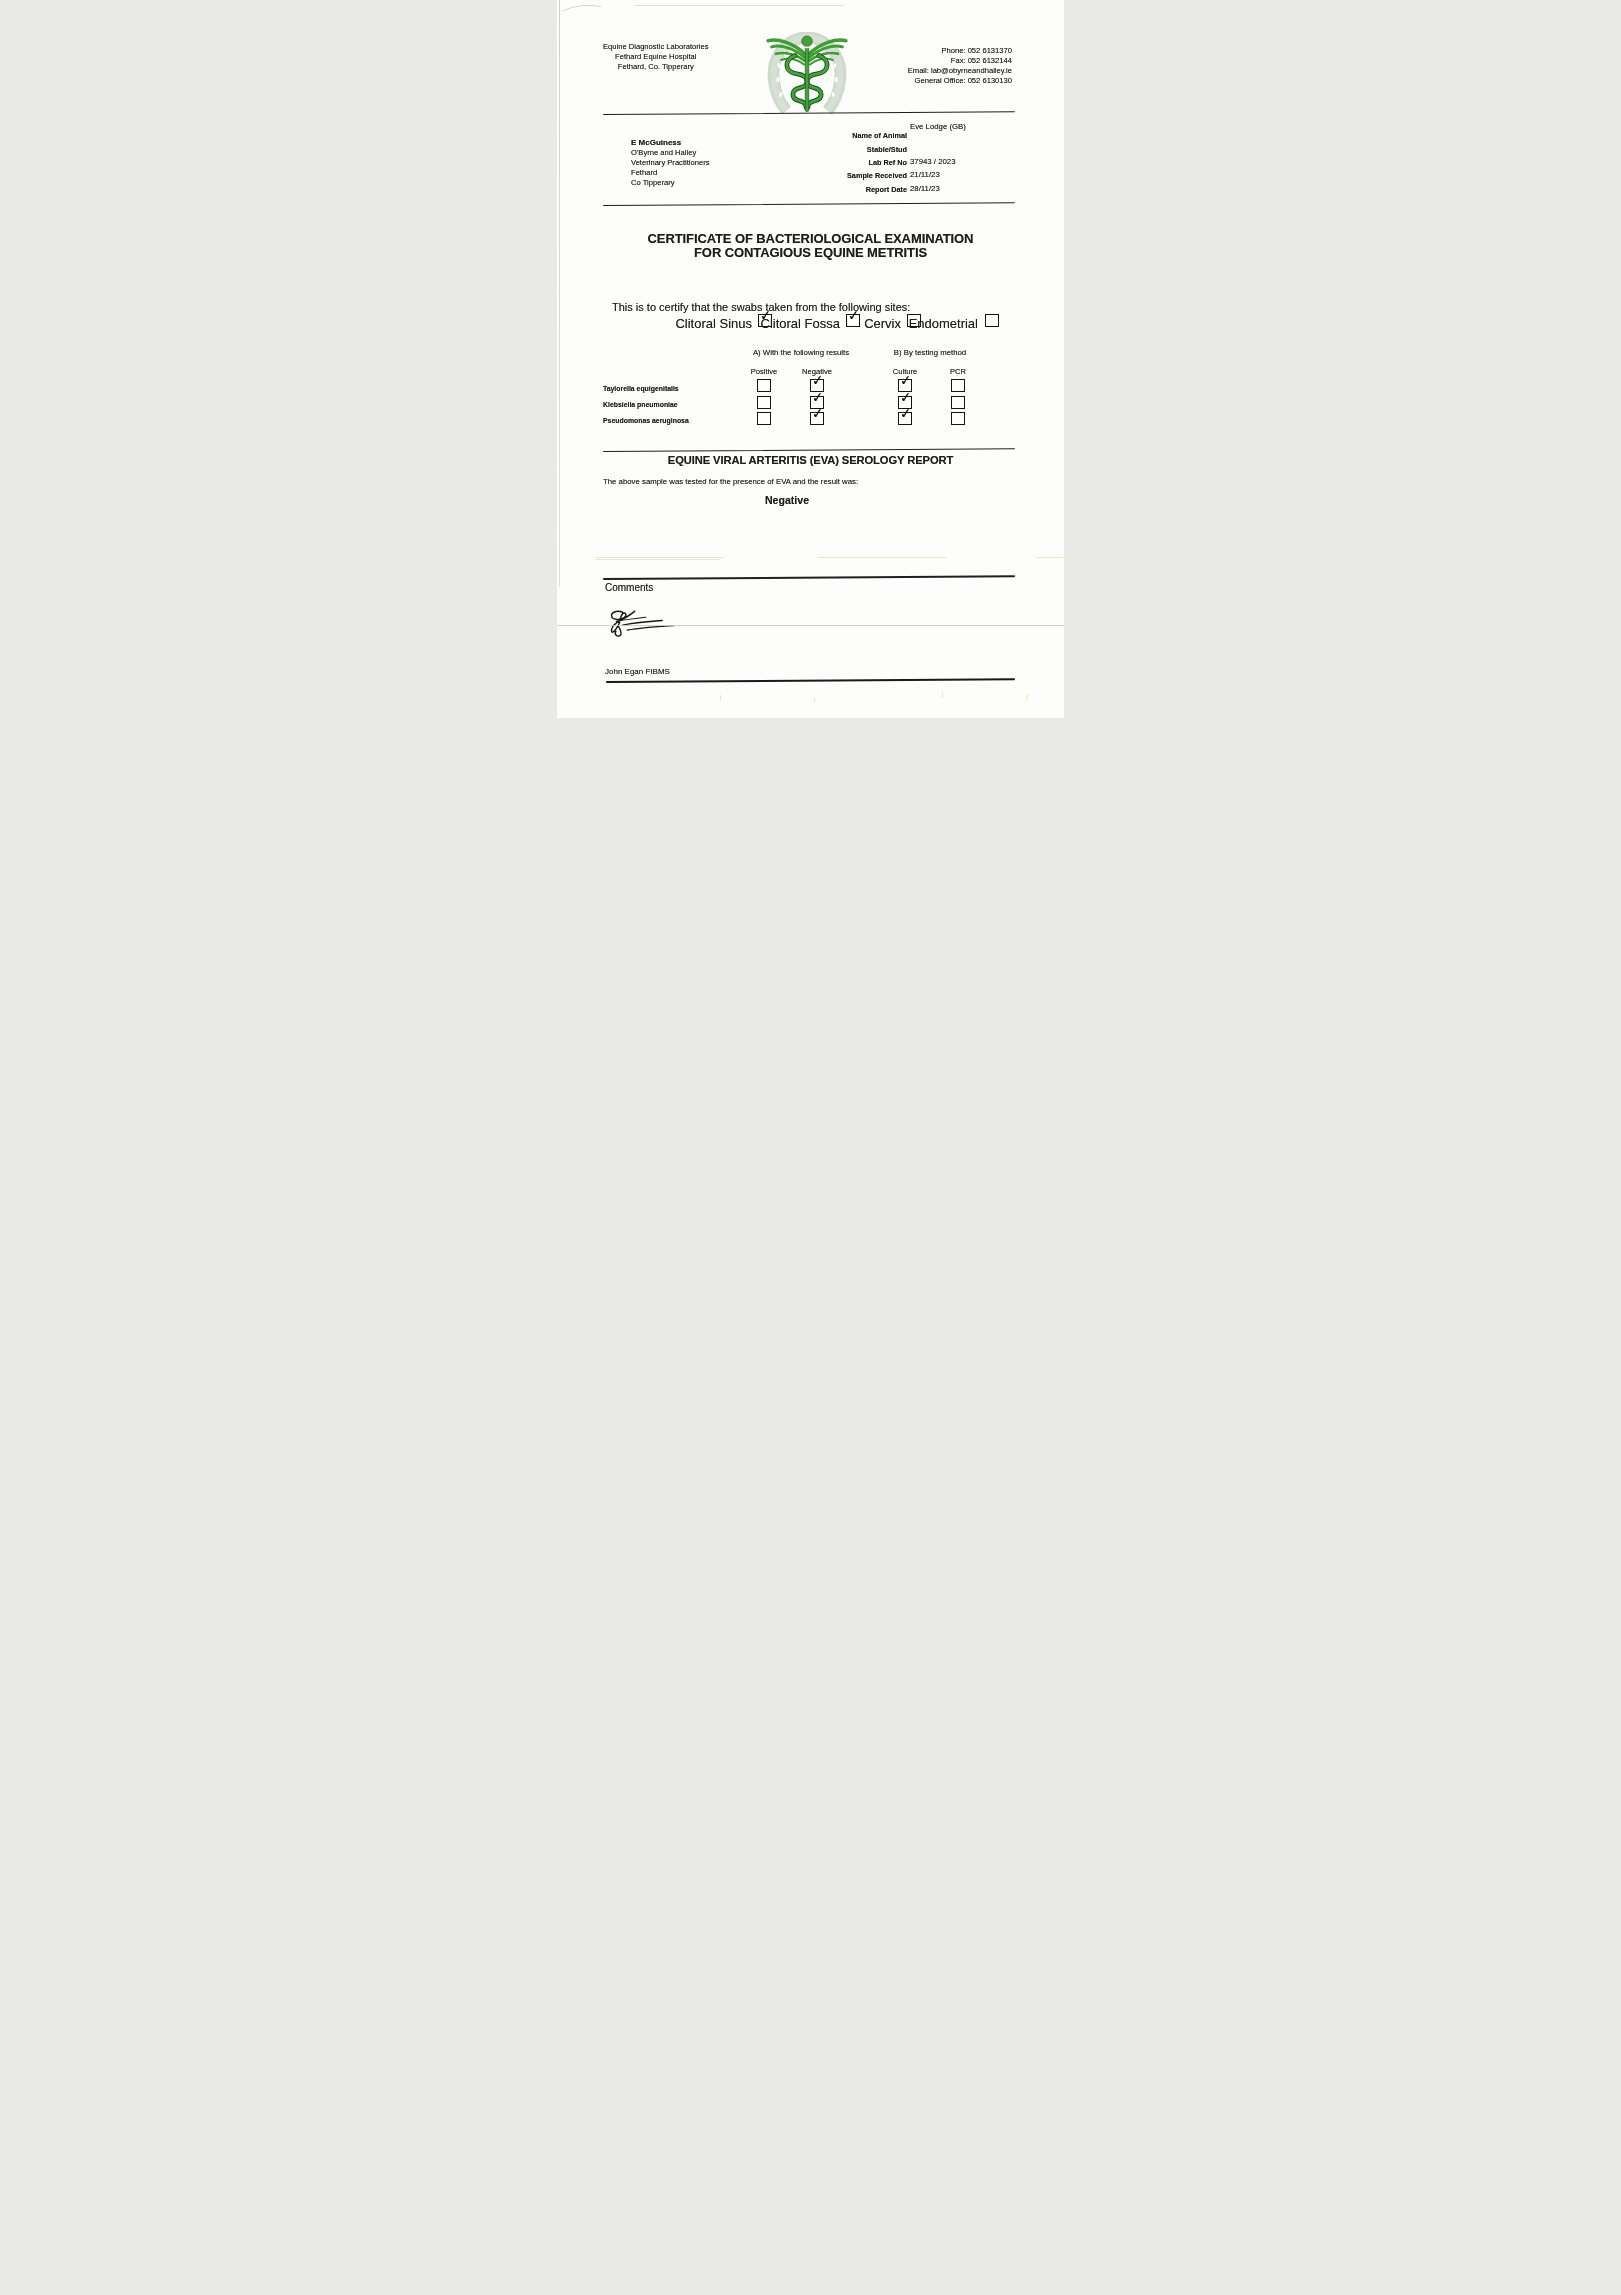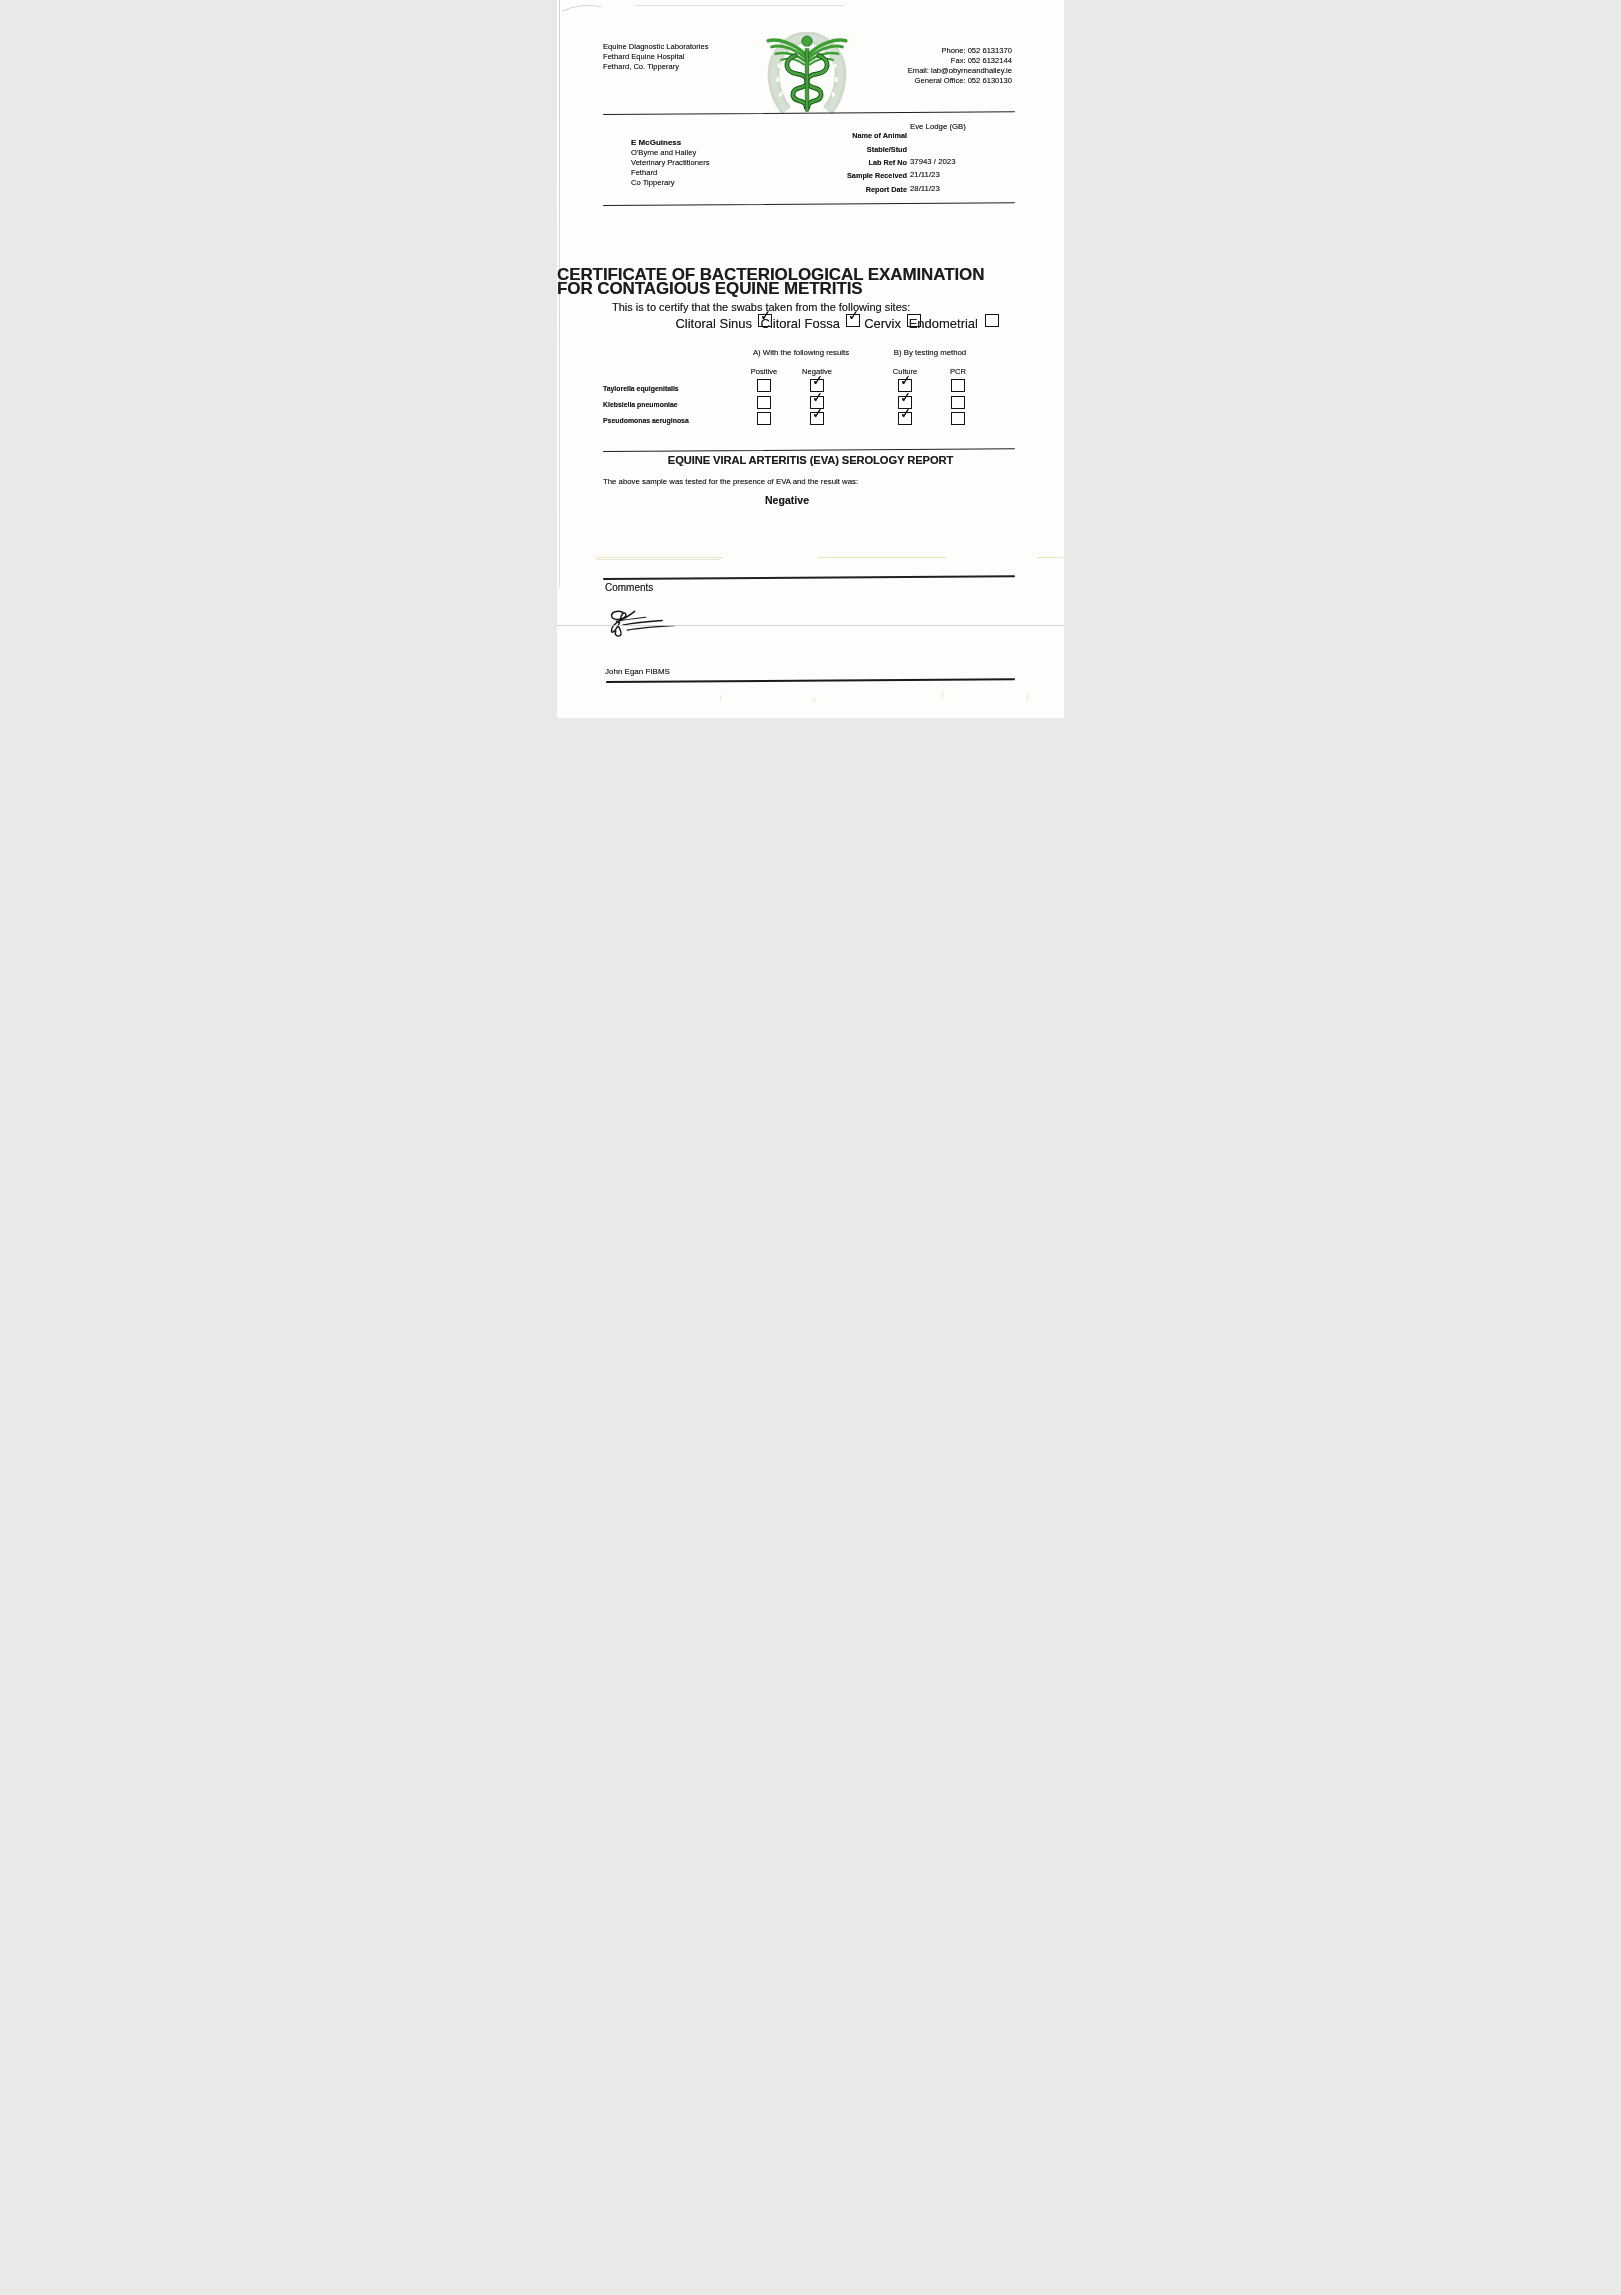--- a/index.html
+++ b/index.html
@@ -10,28 +10,28 @@
     background:#fdfdfc;
     font-family:"Liberation Sans","DejaVu Sans",sans-serif;
     color:#1d1c1c;
     overflow:hidden;
     text-shadow:0 0 0.2px rgba(40,40,40,.55);
   }
   .abs{position:absolute;}
   .sep{position:absolute;left:46px;width:412px;height:1.4px;background:#211f1f;
        transform:rotate(-0.4deg);transform-origin:left center;border-radius:0.9px;}
   .txt{white-space:nowrap;}
-  .lab-block{left:46px;top:42px;font-size:7.6px;line-height:10px;}
+  .lab-block{left:46px;top:42px;font-size:7.6px;line-height:10px;text-align:center;}
   .contact-block{right:52px;top:46px;font-size:7.6px;line-height:10px;text-align:right;}
   .addr-block{left:74px;top:138px;font-size:7.6px;line-height:10px;}
   .addr-block .name{font-weight:700;font-size:8px;}
   .info-label{position:absolute;font-size:7.3px;font-weight:700;white-space:nowrap;}
   .info-value{position:absolute;left:353px;font-size:7.8px;white-space:nowrap;}
-  .title{left:0;right:0;top:232px;text-align:left;font-weight:700;font-size:17px;
-         line-height:14.2px;letter-spacing:-0.1px;margin-top:36px;}
+  .title{left:0;right:0;top:232px;text-align:center;font-weight:700;font-size:13px;
+         line-height:14.2px;letter-spacing:-0.1px;}
   .certify{left:55px;top:301px;font-size:11px;text-align:right;}
   .site-label{position:absolute;top:316px;font-size:13px;white-space:nowrap;}
   .cb{position:absolute;width:14.2px;height:13px;background:#fffffe;
       border:0.9px solid #141414;border-top-width:1.4px;box-sizing:border-box;}
   .cb .tick{position:absolute;left:0.9px;top:-6px;font-family:"DejaVu Sans",sans-serif;
       font-weight:700;font-size:13.8px;line-height:1;color:#0e0e0e;transform:rotate(-4deg);}
   .sec-head{position:absolute;top:348px;transform:translateX(-50%);font-size:7.8px;white-space:nowrap;}
   .col-head{position:absolute;top:367px;transform:translateX(-50%);font-size:7.6px;white-space:nowrap;}
   .org-label{position:absolute;left:46px;font-size:6.9px;font-weight:700;white-space:nowrap;}
   .eva-title{left:0;right:0;top:454px;text-align:center;font-weight:700;font-size:11.2px;letter-spacing:-0.1px;}

